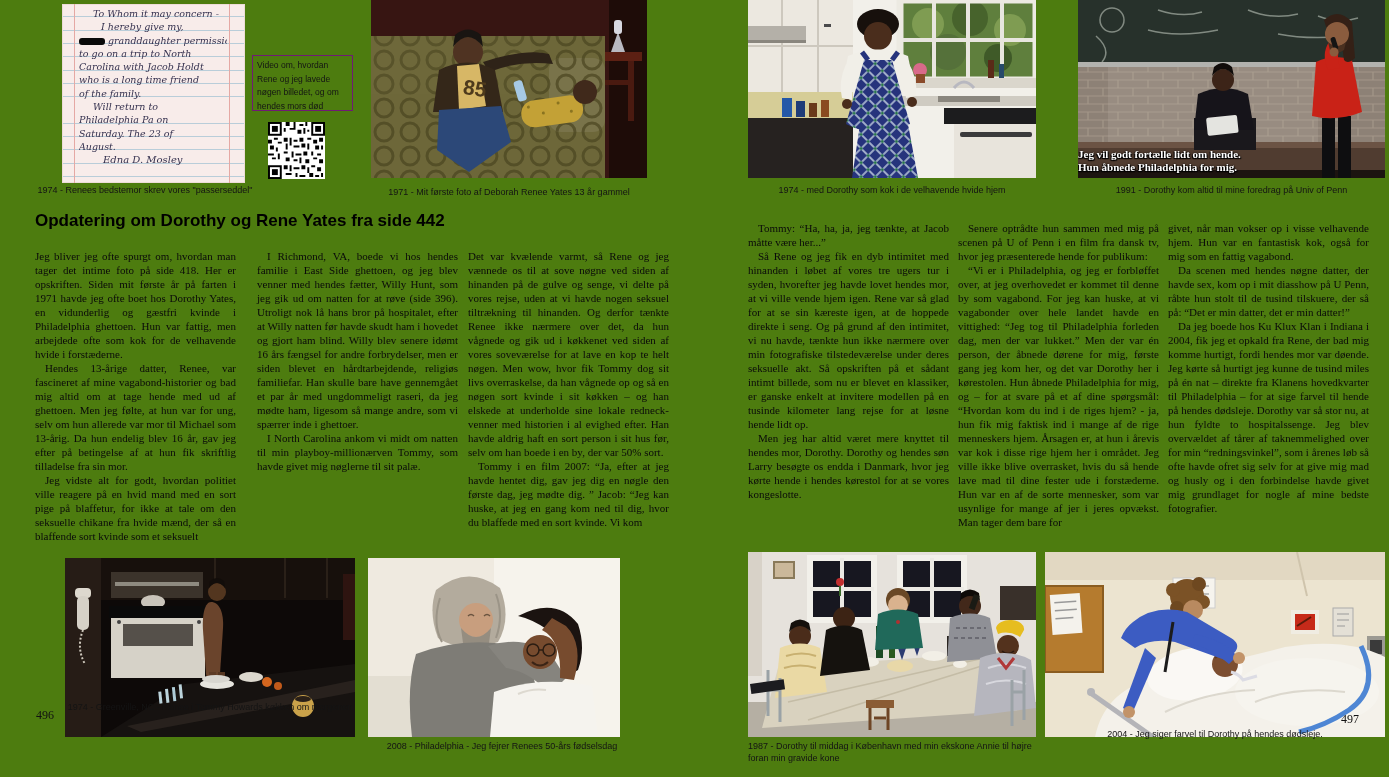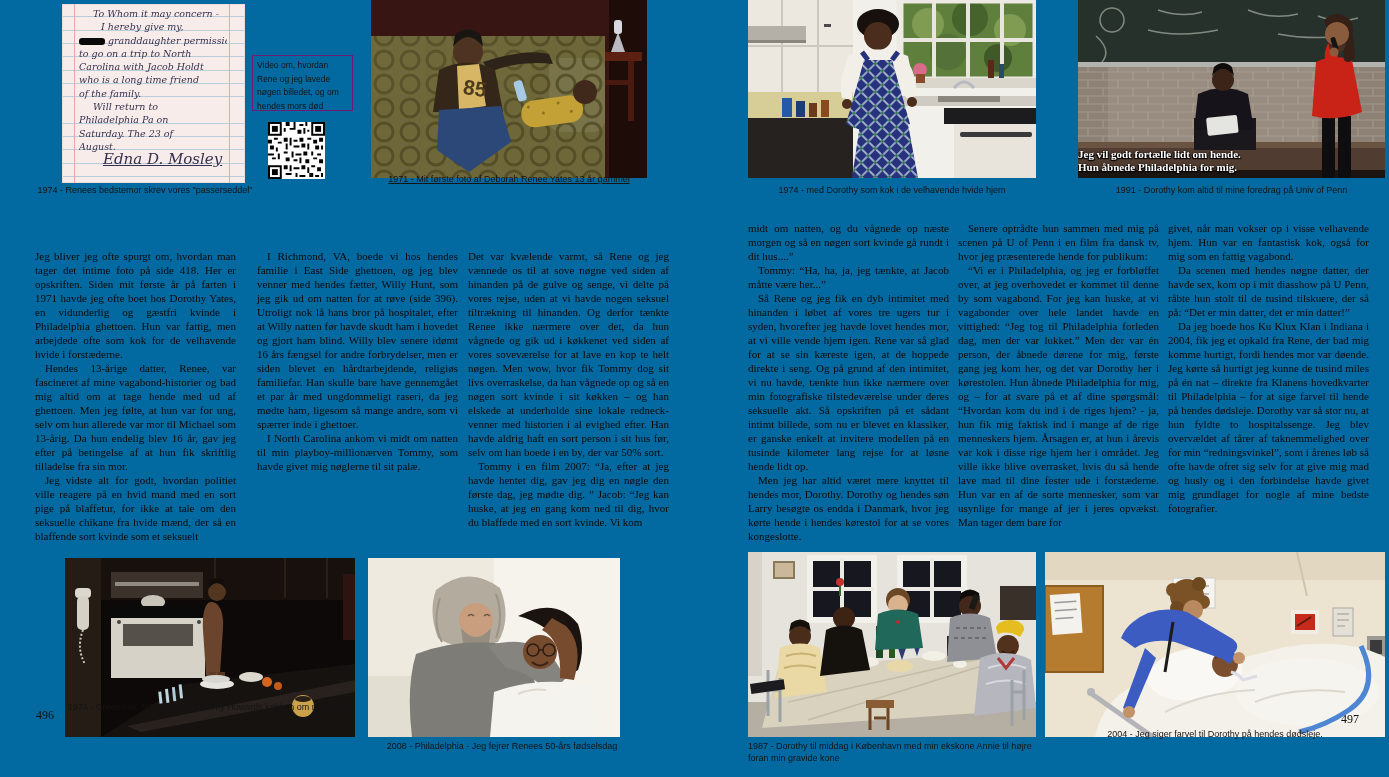--- a/index.html
+++ b/index.html
@@ -1,16 +1,16 @@
 <!DOCTYPE html>
 <html><head>
 <meta charset="utf-8">
 <style>
   html,body{margin:0;padding:0;background:#ffffff;}
-  #spread{position:relative;width:1389px;height:777px;background:#0369a1;overflow:hidden;
+  #spread{position:relative;width:1389px;height:777px;background:#4d7c0f;overflow:hidden;
           font-family:"Liberation Serif",serif;color:#0a0a0a;}
   .photo{position:absolute;overflow:hidden;}
   .photo svg{display:block;width:100%;height:100%;}
   .caption{position:absolute;font:9px/11.5px "Liberation Sans",sans-serif;color:#141414;text-align:center;}
   .caption.left{text-align:left;}
   .head{position:absolute;left:35px;top:211px;margin:0;font:bold 17px "Liberation Sans",sans-serif;color:#000;}
   .col{position:absolute;width:201px;font:11px/14px "Liberation Serif",serif;text-align:justify;}
   .col p{margin:0;}
   .col p.ind{text-indent:10px;}
   .pagenum{position:absolute;font:12px "Liberation Serif",serif;color:#111;}
@@ -19,21 +19,21 @@
         background:repeating-linear-gradient(#f8ecea 0px,#f8ecea 12.4px,#b9cdd9 12.4px,#b9cdd9 13.3px);
         box-shadow:0 0 0 1px #eddcd8 inset;}
   .note:before{content:"";position:absolute;left:12px;top:0;bottom:0;width:1px;background:#e5a8a4;}
   .note:after{content:"";position:absolute;right:15px;top:0;bottom:0;width:1px;background:#e5a8a4;}
   .note-lines{position:absolute;left:0;top:0;right:0;padding:3px 18px 0 17px;
               font:italic 9.5px/13.3px "DejaVu Serif",serif;color:#34304e;}
   .note-lines div{height:13.3px;white-space:nowrap;overflow:hidden;}
   .li-a{padding-left:14px;}
   .li-b{padding-left:22px;}
   .li-c{padding-left:14px;}
-  .sig{padding-left:24px;font-size:15px;text-decoration:underline;}
+  .sig{padding-left:24px;font-size:10px;}
   .scribble{display:inline-block;width:26px;height:7px;background:#0a0a0a;border-radius:3px;
             vertical-align:middle;margin-right:3px;}
   .video-box{position:absolute;left:252px;top:55px;width:101px;height:56px;box-sizing:border-box;
              border:1px solid #701a75;padding:3px 4px;font:8.5px/1.6 "Liberation Sans",sans-serif;color:#141414;}
   .qr{position:absolute;left:268px;top:122px;width:57px;height:57px;}
   .subtitle{position:absolute;left:0;right:0;bottom:3px;text-align:left;
             font:bold 11px/1.25 "Liberation Serif",serif;color:#ffffff;
             text-shadow:0 0 2px #000,1px 1px 1px #000,-1px 1px 1px #000;}
 </style>
 </head>
@@ -111,22 +111,23 @@
         <rect x="150" y="98" width="62" height="27" rx="13" fill="#c3a136"></rect>
         <circle cx="158" cy="104" r="1.5" fill="#8a7420"></circle>
           <circle cx="172" cy="112" r="1.5" fill="#8a7420"></circle>
         <circle cx="188" cy="104" r="1.5" fill="#8a7420"></circle>
           <circle cx="200" cy="114" r="1.5" fill="#8a7420"></circle>
       </g>
       <circle cx="214" cy="92" r="12" fill="#40291b"></circle>
       <rect x="142" y="82" width="9" height="21" rx="3" fill="#a6c9e4" transform="rotate(-16 142 82)"></rect>
     </svg>
   </div>
-  <div class="caption" style="left:371px;top:174px;width:276px;text-decoration:underline;">1971 - Mit første foto af Deborah Renee Yates 13 år gammel</div>
-
+  <div class="caption" style="left:371px;top:187px;width:276px;">1971 - Mit første foto af Deborah Renee Yates 13 år gammel</div>
+
+  <h1 class="head">Opdatering om Dorothy og Rene Yates fra side 442</h1>
 
   <div class="col" style="left:35px;top:249px;">
     <p>Jeg bliver jeg ofte spurgt om, hvordan man tager det intime foto på side 418. Her er opskriften. Siden mit første år på farten i 1971 havde jeg ofte boet hos Dorothy Yates, en vidunderlig og gæstfri kvinde i Philadelphia ghettoen. Hun var fattig, men arbejdede ofte som kok for de velhavende hvide i forstæderne.</p>
     <p class="ind">Hendes 13-årige datter, Renee, var fascineret af mine vagabond-historier og bad mig altid om at tage hende med ud af ghettoen. Men jeg følte, at hun var for ung, selv om hun allerede var mor til Michael som 13-årig. Da hun endelig blev 16 år, gav jeg efter på betingelse af at hun fik skriftlig tilladelse fra sin mor.</p>
     <p class="ind">Jeg vidste alt for godt, hvordan politiet ville reagere på en hvid mand med en sort pige på blaffetur, for ikke at tale om den seksuelle chikane fra hvide mænd, der så en blaffende sort kvinde som et seksuelt</p>
   </div>
   <div class="col" style="left:257px;top:249px;">
     <p class="ind">I Richmond, VA, boede vi hos hendes familie i East Side ghettoen, og jeg blev venner med hendes fætter, Willy Hunt, som jeg gik ud om natten for at røve (side 396). Utroligt nok lå hans bror på hospitalet, efter at Willy natten før havde skudt ham i hovedet og gjort ham blind. Willy blev senere idømt 16 års fængsel for andre forbrydelser, men er siden blevet en hårdtarbejdende, religiøs familiefar. Han skulle bare have gennemgået et par år med ungdommeligt raseri, da jeg mødte ham, ligesom så mange andre, som vi spærrer inde i ghettoer.</p>
     <p class="ind">I North Carolina ankom vi midt om natten til min playboy-millionærven Tommy, som havde givet mig nøglerne til sit palæ.</p>
   </div>
@@ -296,21 +297,20 @@
       <circle cx="256" cy="52" r="4.5" fill="#8a5c3e"></circle>
     </svg>
     <div class="subtitle">
       <div>Jeg vil godt fortælle lidt om hende.</div>
       <div>Hun åbnede Philadelphia for mig.</div>
     </div>
   </div>
   <div class="caption" style="left:1078px;top:185px;width:307px;">1991 - Dorothy kom altid til mine foredrag på Univ of Penn</div>
 
   <div class="col" style="left:748px;top:221px;">
-    <p>midt om natten, og du vågnede op næste morgen og så en nøgen sort kvinde gå rundt i dit hus....”</p>
     <p class="ind">Tommy: “Ha, ha, ja, jeg tænkte, at Jacob måtte være her...”</p>
     <p class="ind">Så Rene og jeg fik en dyb intimitet med hinanden i løbet af vores tre ugers tur i syden, hvorefter jeg havde lovet hendes mor, at vi ville vende hjem igen. Rene var så glad for at se sin kæreste igen, at de hoppede direkte i seng. Og på grund af den intimitet, vi nu havde, tænkte hun ikke nærmere over min fotografiske tilstedeværelse under deres seksuelle akt. Så opskriften på et sådant intimt billede, som nu er blevet en klassiker, er ganske enkelt at invitere modellen på en tusinde kilometer lang rejse for at løsne hende lidt op.</p>
     <p class="ind">Men jeg har altid været mere knyttet til hendes mor, Dorothy. Dorothy og hendes søn Larry besøgte os endda i Danmark, hvor jeg kørte hende i hendes kørestol for at se vores kongeslotte.</p>
   </div>
   <div class="col" style="left:958px;top:221px;">
     <p class="ind">Senere optrådte hun sammen med mig på scenen på U of Penn i en film fra dansk tv, hvor jeg præsenterede hende for publikum:</p>
     <p class="ind">“Vi er i Philadelphia, og jeg er forbløffet over, at jeg overhovedet er kommet til denne by som vagabond. For jeg kan huske, at vi vagabonder over hele landet havde en vittighed: “Jeg tog til Philadelphia forleden dag, men der var lukket.” Men der var én person, der åbnede dørene for mig, første gang jeg kom her, og det var Dorothy her i kørestolen. Hun åbnede Philadelphia for mig, og – for at svare på et af dine spørgsmål: “Hvordan kom du ind i de riges hjem? - ja, hun fik mig faktisk ind i mange af de rige menneskers hjem. Årsagen er, at hun i årevis var kok i disse rige hjem her i området. Jeg ville ikke blive overrasket, hvis du så hende lave mad til dine fester ude i forstæderne. Hun var en af de sorte mennesker, som var usynlige for mange af jer i jeres opvækst. Man tager dem bare for</p>
   </div>
   <div class="col" style="left:1168px;top:221px;">
     <p>givet, når man vokser op i visse velhavende hjem. Hun var en fantastisk kok, også for mig som en fattig vagabond.</p>

